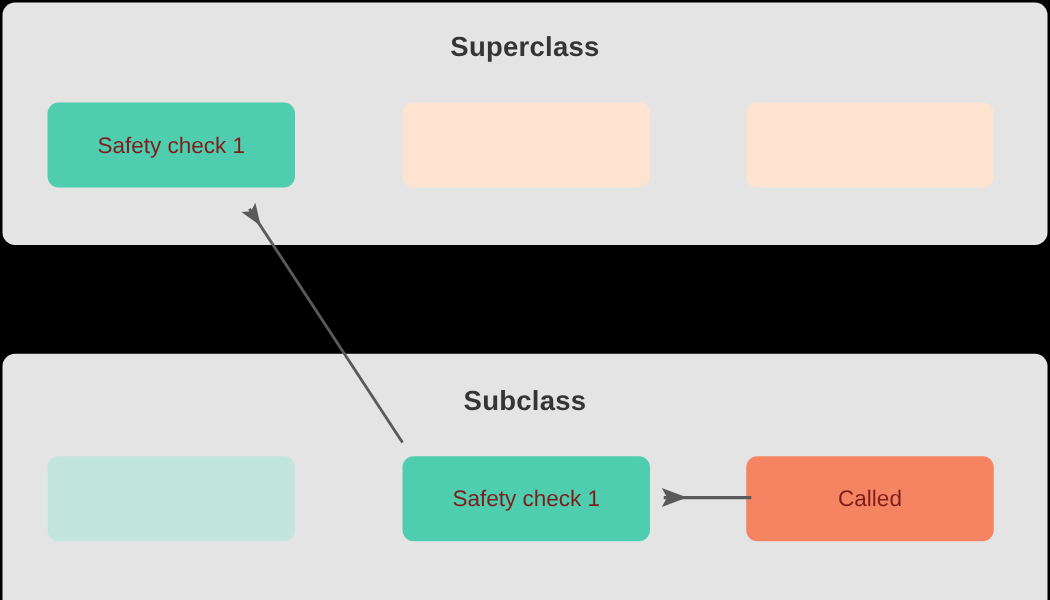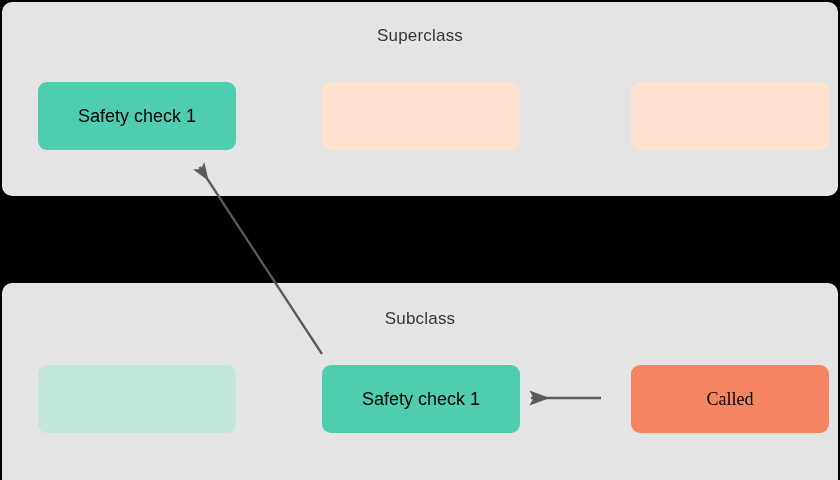--- a/index.html
+++ b/index.html
@@ -28,51 +28,51 @@
     box-sizing: border-box;
   }
   #panel-superclass { top: 2px;   height: 194px; }
   #panel-subclass   { top: 283px; height: 248px; }
 
   .panel-title {
     position: absolute;
     left: 0;
     width: 100%;
     text-align: center;
-    font-size: 17px;
-    font-weight: normal;
+    font-size: 22px;
+    font-weight: bold;
     color: #353535;
     letter-spacing: .2px;
     line-height: 1;
   }
   #panel-superclass .panel-title { top: 25px; }
   #panel-subclass   .panel-title { top: 27px; }
 
   
   .node {
     position: absolute;
     width: 198px;
     height: 68px;
     border-radius: 9px;
     display: flex;
     align-items: center;
     justify-content: center;
     box-sizing: border-box;
   }
   .node-label {
     font-size: 18px;
-    color: #000000;
+    color: #7f1d1d;
     line-height: 1;
     white-space: nowrap;
   }
 
   
   .col-1 { left: 36px; }
   .col-2 { left: 320px; }
-  .col-3 { left: 629px; font-family: Liberation Serif, serif; }
+  .col-3 { left: 595px; }
 
   
   .row-super { top: 80px; }
   .row-sub   { top: 82px; }
 
   
   .fill-green      { background: #4ecdaf; }
   .fill-green-pale { background: #c2e5dc; }
   .fill-peach      { background: #fde3d0; }
   .fill-orange     { background: #f58562; }

